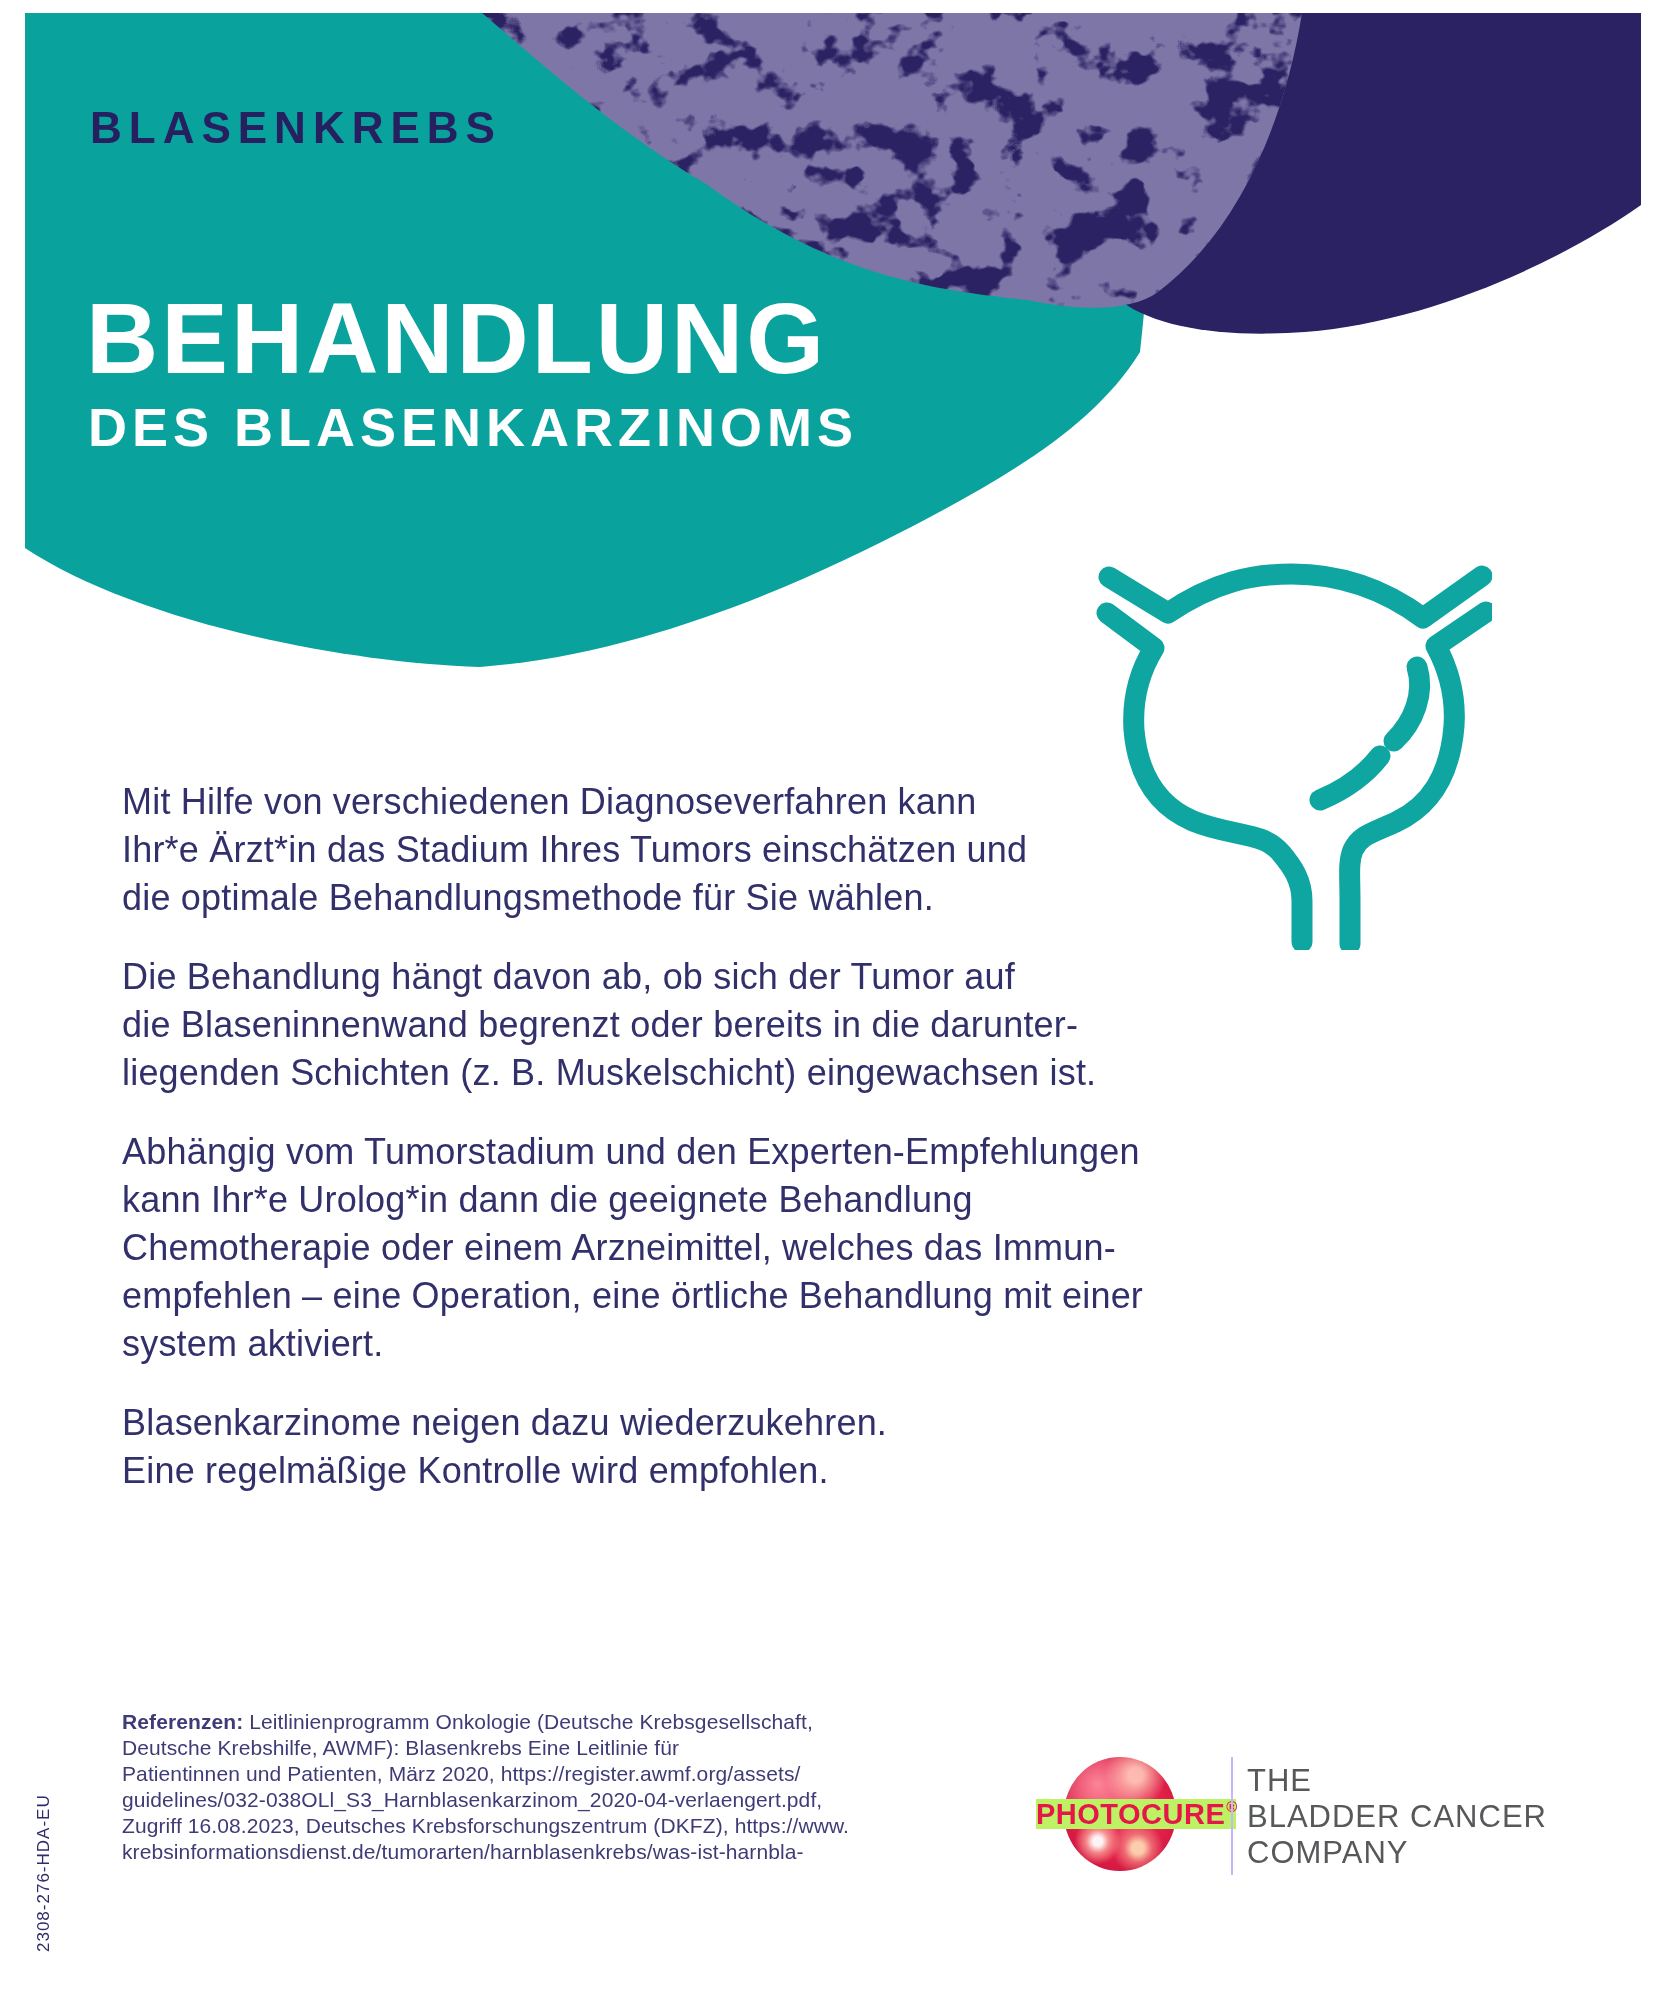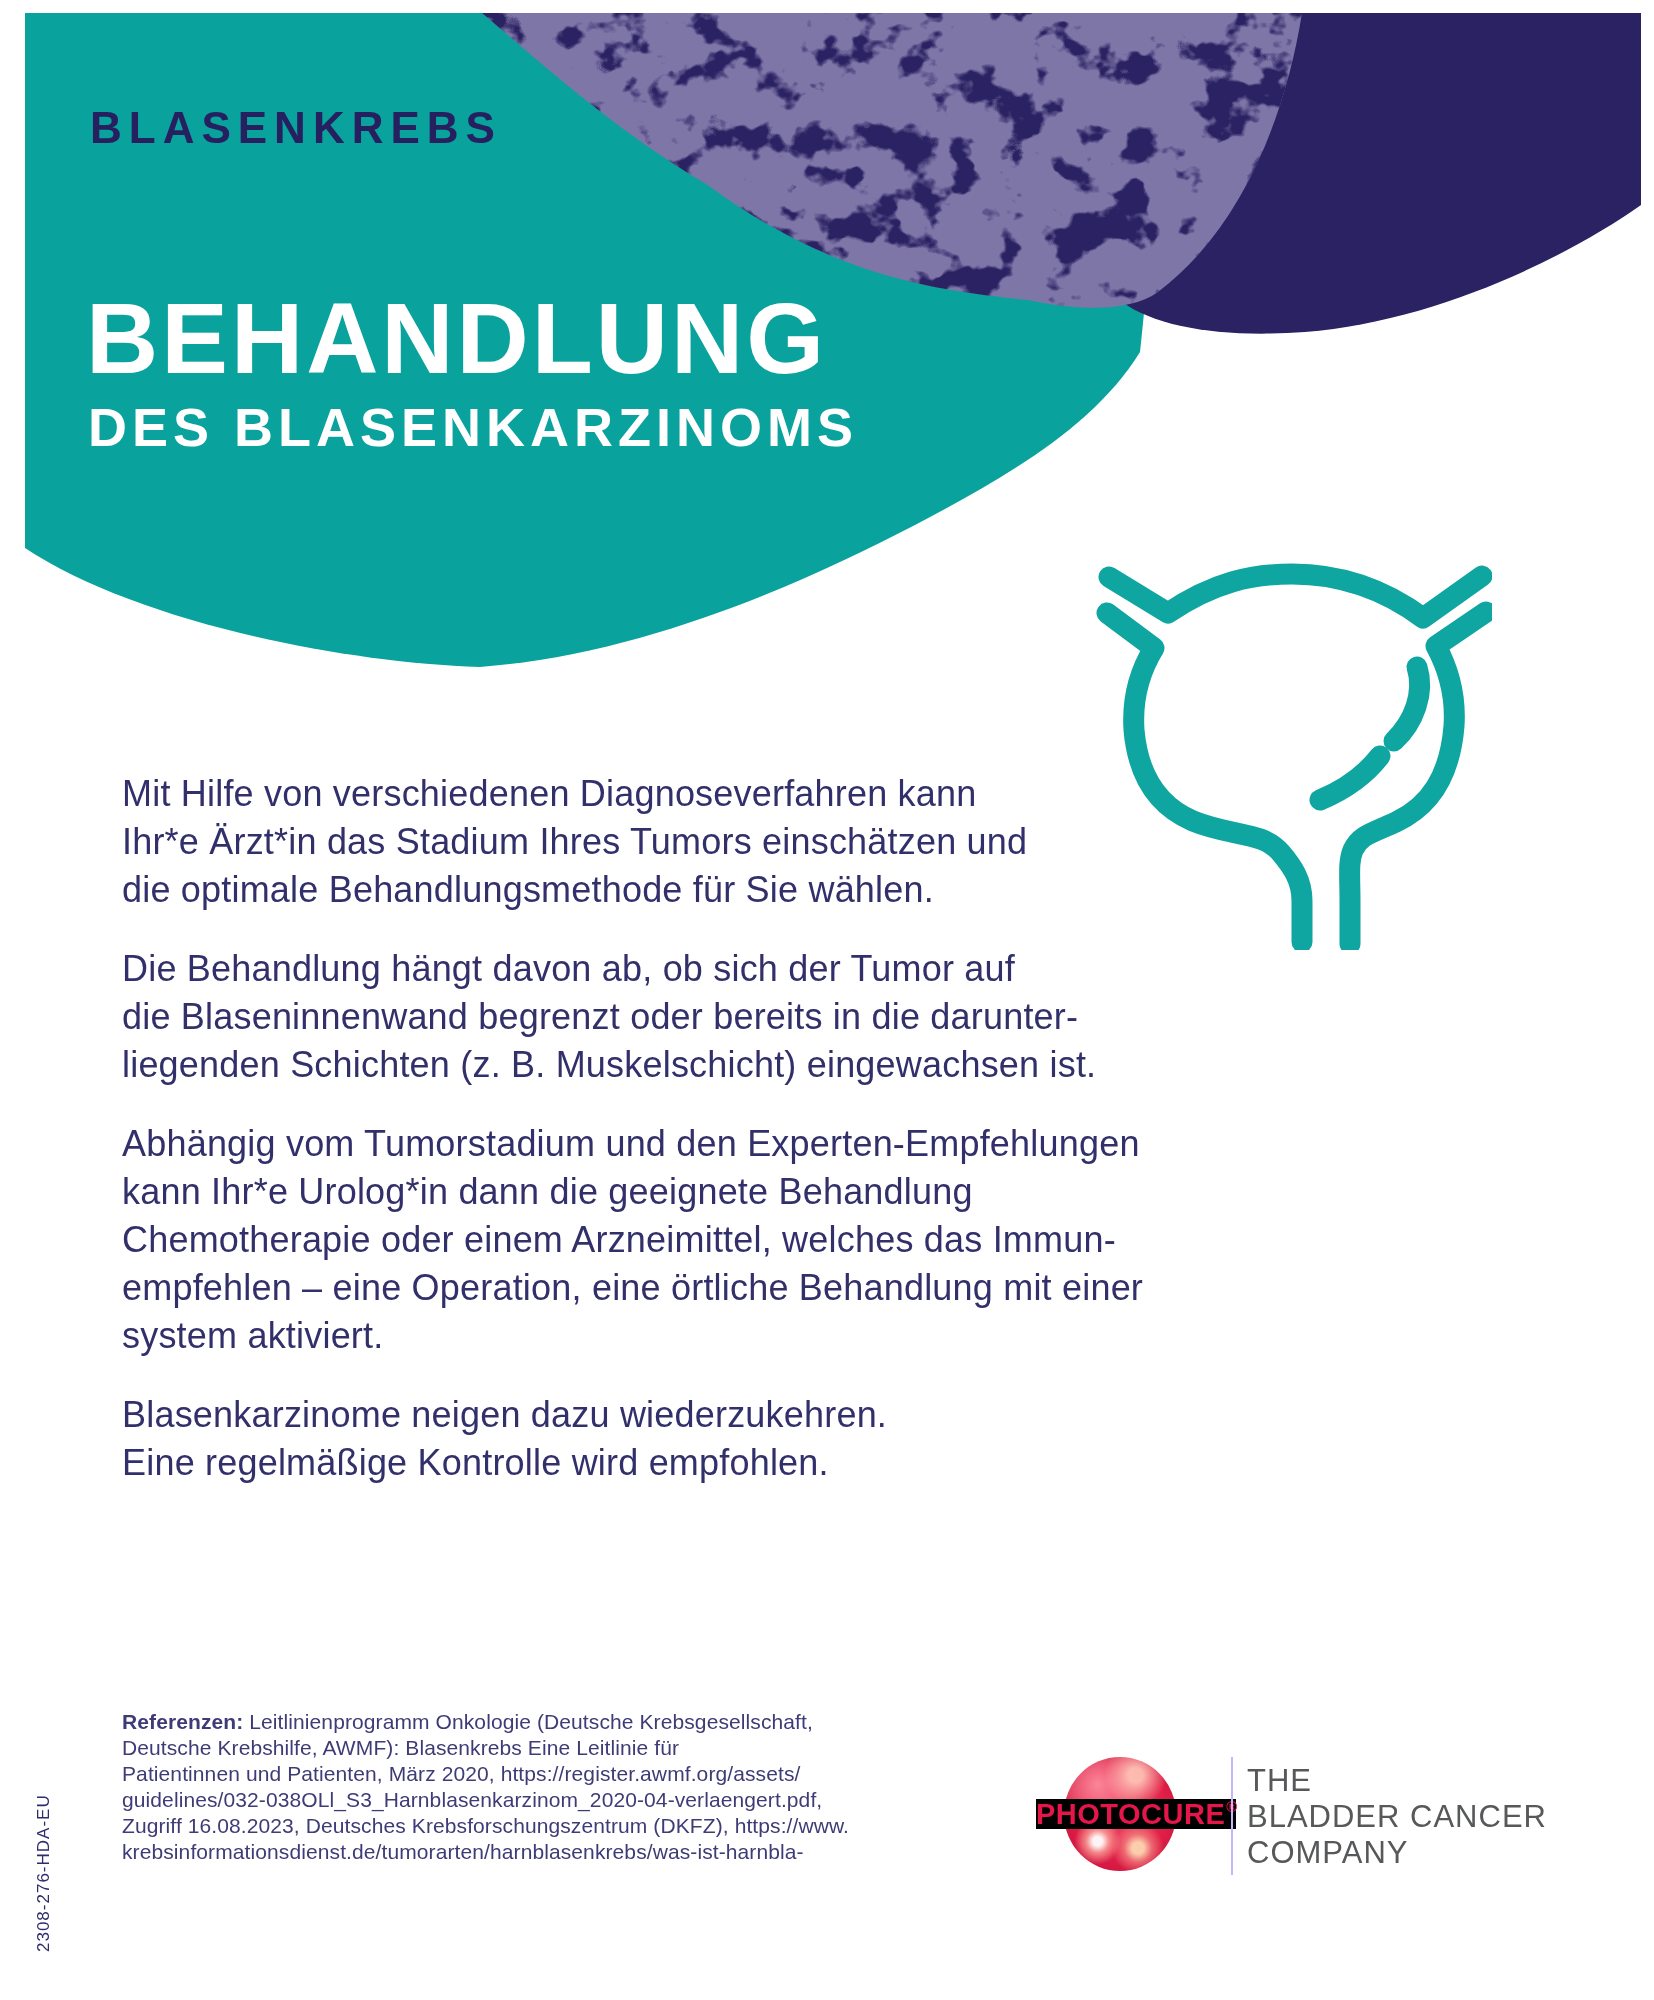--- a/index.html
+++ b/index.html
@@ -24,21 +24,21 @@
   .subtitle{
     position:absolute;left:88px;top:400px;
     font-size:54px;font-weight:700;letter-spacing:5px;
     color:#ffffff;line-height:1;
   }
   .bladder-icon{position:absolute;left:1092px;top:560px;}
   .body-copy{
     position:absolute;left:122px;top:770px;
     color:#32306B;font-size:36px;line-height:48px;letter-spacing:0.2px;
   }
-  .paragraph{margin:0 0 31px 0;}
+  .paragraph{margin:8px 0 31px 0;}
   .body-line{white-space:nowrap;height:48px;}
   .references{
     position:absolute;left:122px;top:1709px;
     color:#3E3B76;font-size:21px;line-height:26px;letter-spacing:0.1px;
   }
   .ref-line{white-space:nowrap;height:26px;}
   .ref-label{font-weight:700;}
   .doc-code{
     position:absolute;left:34px;top:1952px;
     transform:rotate(-90deg);transform-origin:left top;
@@ -49,21 +49,21 @@
     position:absolute;left:22px;top:0;width:112px;height:114px;border-radius:50%;
     background:
       radial-gradient(circle at 30% 74%, rgba(255,255,255,0.95) 0 4%, rgba(255,190,170,0.65) 10%, rgba(255,190,170,0.0) 20%),
       radial-gradient(circle at 66% 80%, rgba(255,235,190,0.85) 0 5%, rgba(250,170,150,0.5) 12%, rgba(250,170,150,0.0) 22%),
       radial-gradient(circle at 64% 16%, rgba(255,200,185,0.9) 0 6%, rgba(255,160,160,0.0) 26%),
       radial-gradient(circle at 30% 24%, rgba(255,150,165,0.85), rgba(255,150,165,0.0) 42%),
       radial-gradient(circle at 52% 48%, #ee4a66 0%, #e22049 52%, #cb143d 82%, #ac0f31 100%);
   }
   .band{
     position:absolute;left:-6px;right:-2px;top:42px;height:30px;
-    background:#000000;display:flex;align-items:center;
+    background:#bef264;display:flex;align-items:center;
   }
   .pc-word{
     font-size:29px;font-weight:700;color:#E4164A;letter-spacing:0.5px;line-height:1;
   }
   .pc-reg{
     font-size:15px;font-weight:700;color:#E4164A;
     position:relative;top:-8px;margin-left:1px;line-height:1;
   }
   .company{
     position:absolute;left:1231px;top:1757px;height:112px;

